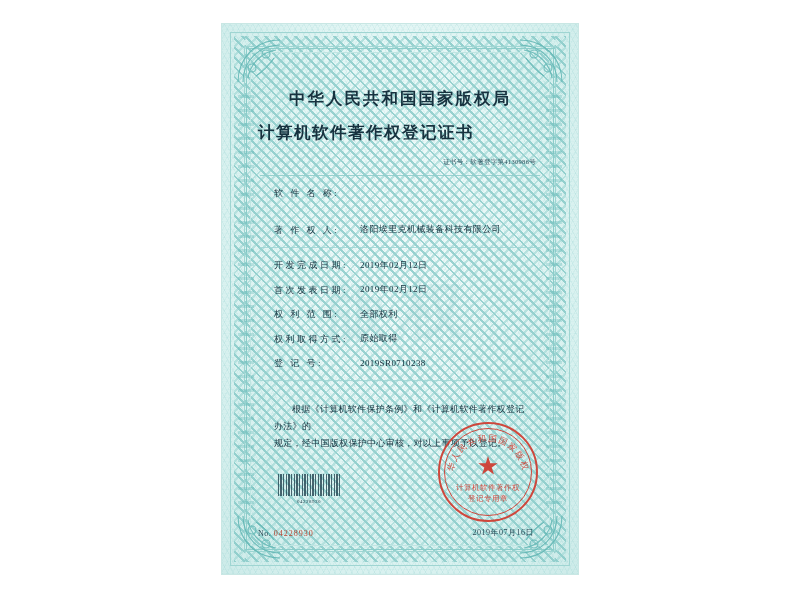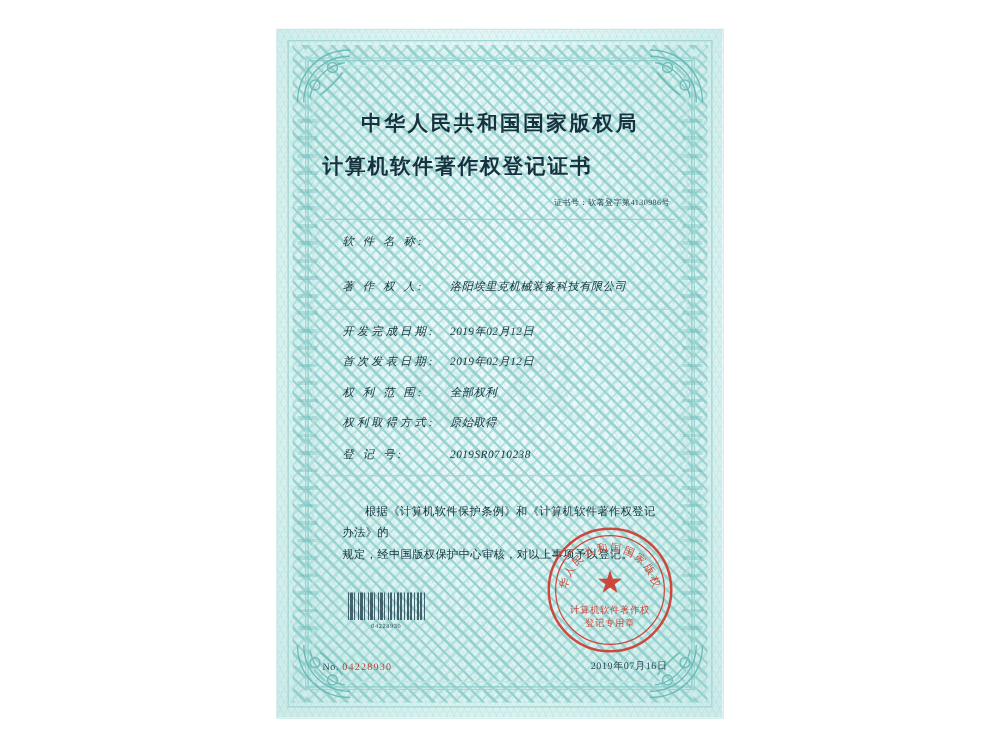--- a/index.html
+++ b/index.html
@@ -129,26 +129,25 @@
     letter-spacing: .3px;
   }
   .rule {
     height: 1px;
     background: #8fcdcb;
     margin: 8px 2px 0 2px;
     opacity: .9;
   }
   .field {
     display: flex;
-    align-items: center;
+    align-items: flex-end;
     font-size: 9px;
     margin-top: 11px;
     padding-left: 16px;
     color: #18333f;
-    font-style: italic;
   }
   .field .lbl {
     width: 86px;
     flex: 0 0 86px;
     letter-spacing: 2.5px;
   }
   .field .val {
     flex: 1;
     letter-spacing: .4px;
     line-height: 1.5;

